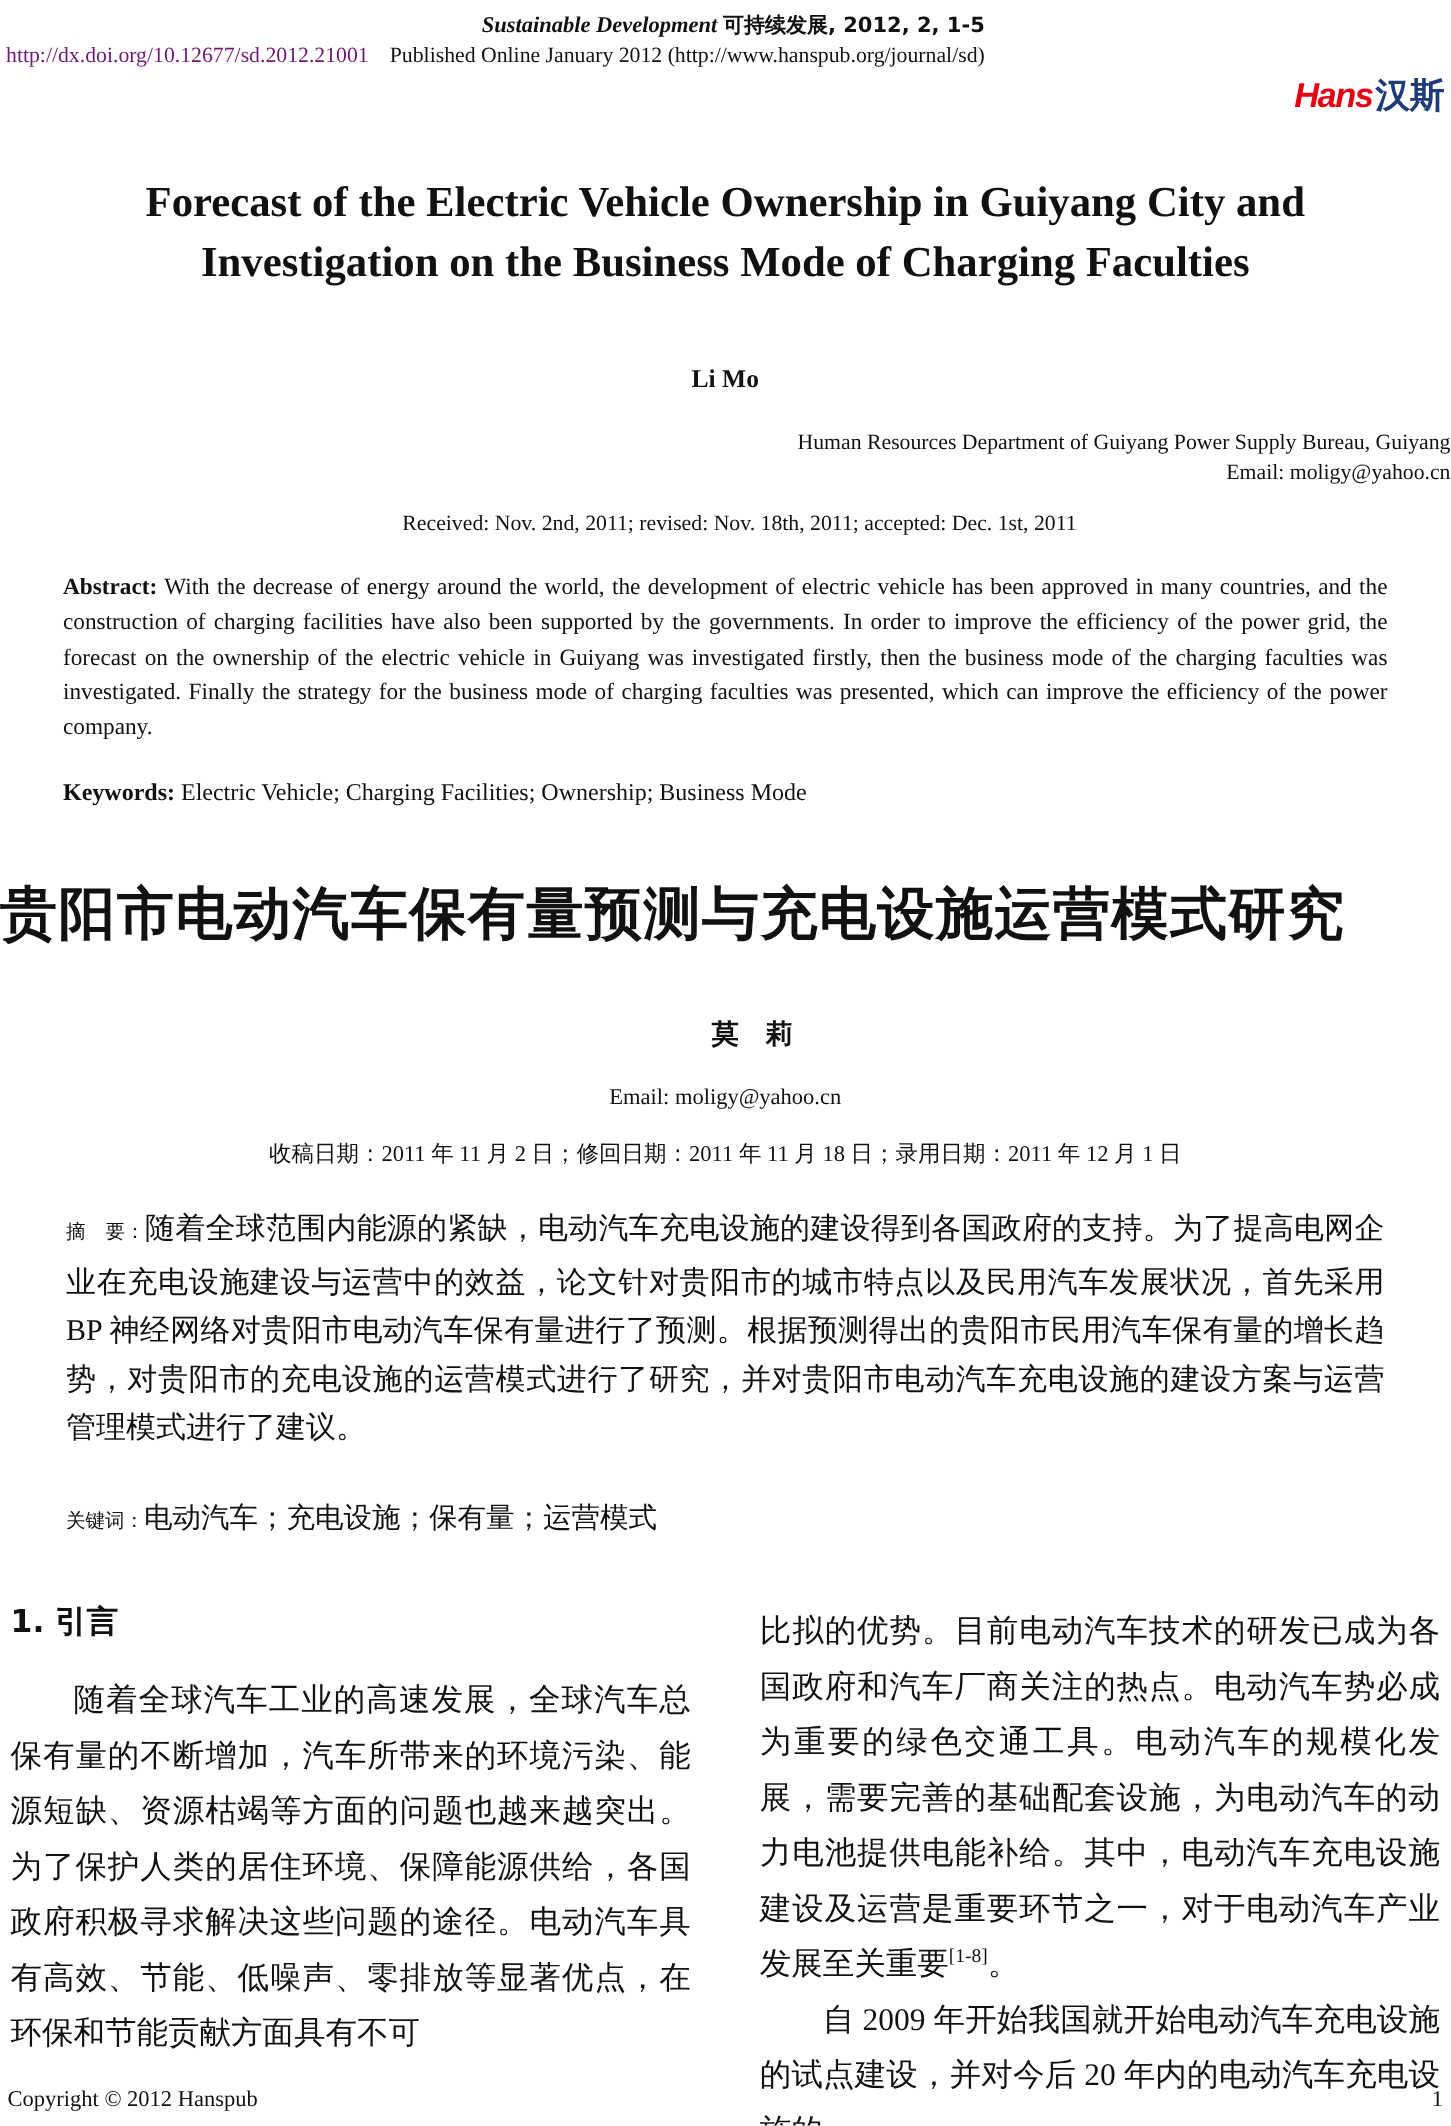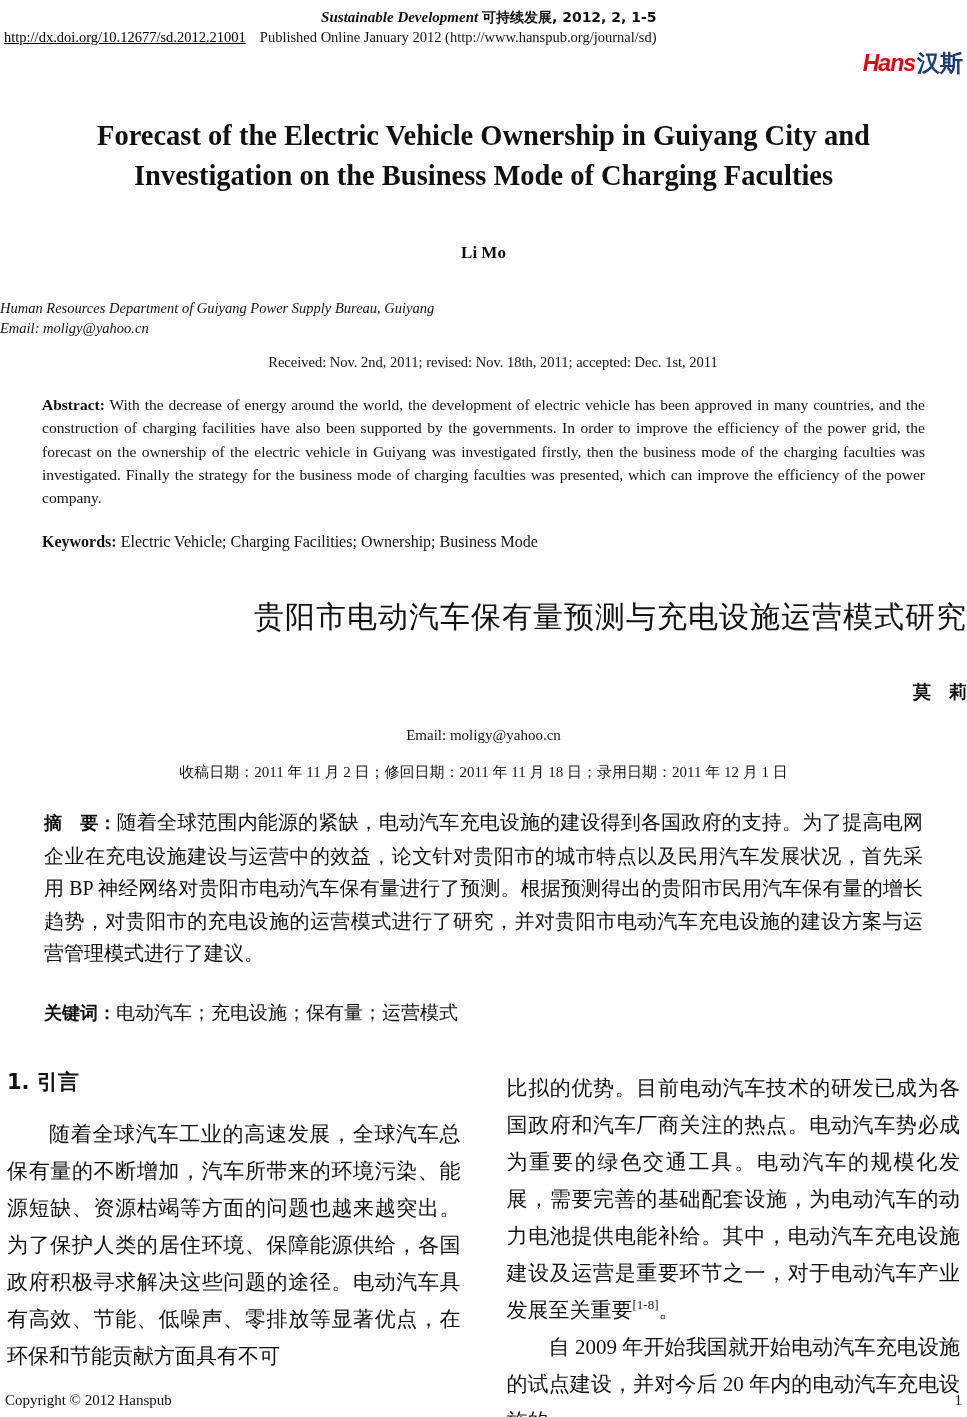--- a/index.html
+++ b/index.html
@@ -12,68 +12,68 @@
     color: #111111;
   }
   .page { width: 100%; height: 100%; position: relative; padding-top: 7px; }
 
   
   .header { display: flex; justify-content: space-between; align-items: flex-start; padding: 0 4px 0 4px; }
   .h-line1 { font-size: 15px; line-height: 20px; text-align: right; }
   .journal-en { font-style: italic; font-weight: bold; }
   .journal-cn { font-weight: bold; font-family: "DejaVu Sans", sans-serif; font-size: 14px; }
   .h-line2 { font-size: 14.5px; line-height: 20px; }
-  .doi { color: #000000; text-decoration: underline; cursor: pointer; }
+  .doi { color: #701a75; cursor: pointer; }
   .pub { color: #111; margin-left: 14px; }
   .logo { font-size: 23px; line-height: 24px; white-space: nowrap; margin-top: 44px; }
   .logo-hans { color: #e60012; font-weight: bold; font-style: italic; font-family: "Liberation Sans", sans-serif; letter-spacing: -1px; }
   .logo-cn { color: #1e3c78; font-weight: bold; font-family: "DejaVu Sans", sans-serif; margin-left: 2px; }
 
   
   .en-title {
     margin-top: 40px;
     text-align: center;
     font-size: 28.5px; font-weight: bold;
     line-height: 40px;
     padding: 0 30px;
   }
   .en-author { margin-top: 47px; text-align: center; font-size: 17px; font-weight: bold; }
-  .en-affil { margin-top: 35px; text-align: left; font-size: 14.5px; line-height: 20px; font-style: italic; }
+  .en-affil { margin-top: 22px; text-align: right; font-size: 14.5px; line-height: 20px; }
   .en-dates { margin-top: 16px; text-align: center; font-size: 14.5px; padding-left: 19px; }
 
   
   .abstract-en {
     margin: 22px 42px 0 42px;
     font-size: 15.5px; line-height: 23.3px;
     text-align: justify;
   }
   .keywords-en { margin: 24px 42px 0 42px; font-size: 16px; }
   b.lbl { font-weight: bold; }
 
   
   .cn-title {
     margin-top: 46px;
-    text-align: right;
-    font-size: 30px; font-weight: normal;
+    text-align: left;
+    font-size: 38px; font-weight: bold;
     font-family: "DejaVu Sans", "Liberation Sans", sans-serif;
     letter-spacing: 1px;
   }
-  .cn-author { margin-top: 42px; text-align: right; font-size: 18px; font-weight: bold; margin-left: 36px; }
+  .cn-author { margin-top: 42px; text-align: center; font-size: 18px; font-weight: bold; margin-left: 36px; }
   .cn-affil { margin-top: 20px; text-align: center; font-size: 15px; line-height: 22px; }
   .cn-dates { margin-top: 17px; text-align: center; font-size: 15px; }
 
   .abstract-cn {
     margin: 24px 44px 0 44px;
     font-size: 20px; line-height: 32.5px;
     text-align: justify;
   }
   .abstract-cn .lbl-cn, .keywords-cn .lbl-cn {
-    font-weight: bold;
+    font-weight: normal;
     font-family: "DejaVu Sans", "Liberation Sans", sans-serif;
-    font-size: 18px;
+    font-size: 13px;
   }
   .keywords-cn { margin: 30px 44px 0 44px; font-size: 19px; }
 
   
   .columns { display: flex; gap: 46px; padding: 0 7px; margin-top: 42px; }
   .col { flex: 1 1 0; min-width: 0; }
   .sec-heading {
     font-size: 21px; font-weight: bold;
     font-family: "DejaVu Sans", "Liberation Sans", sans-serif;
     margin-bottom: 20px;

